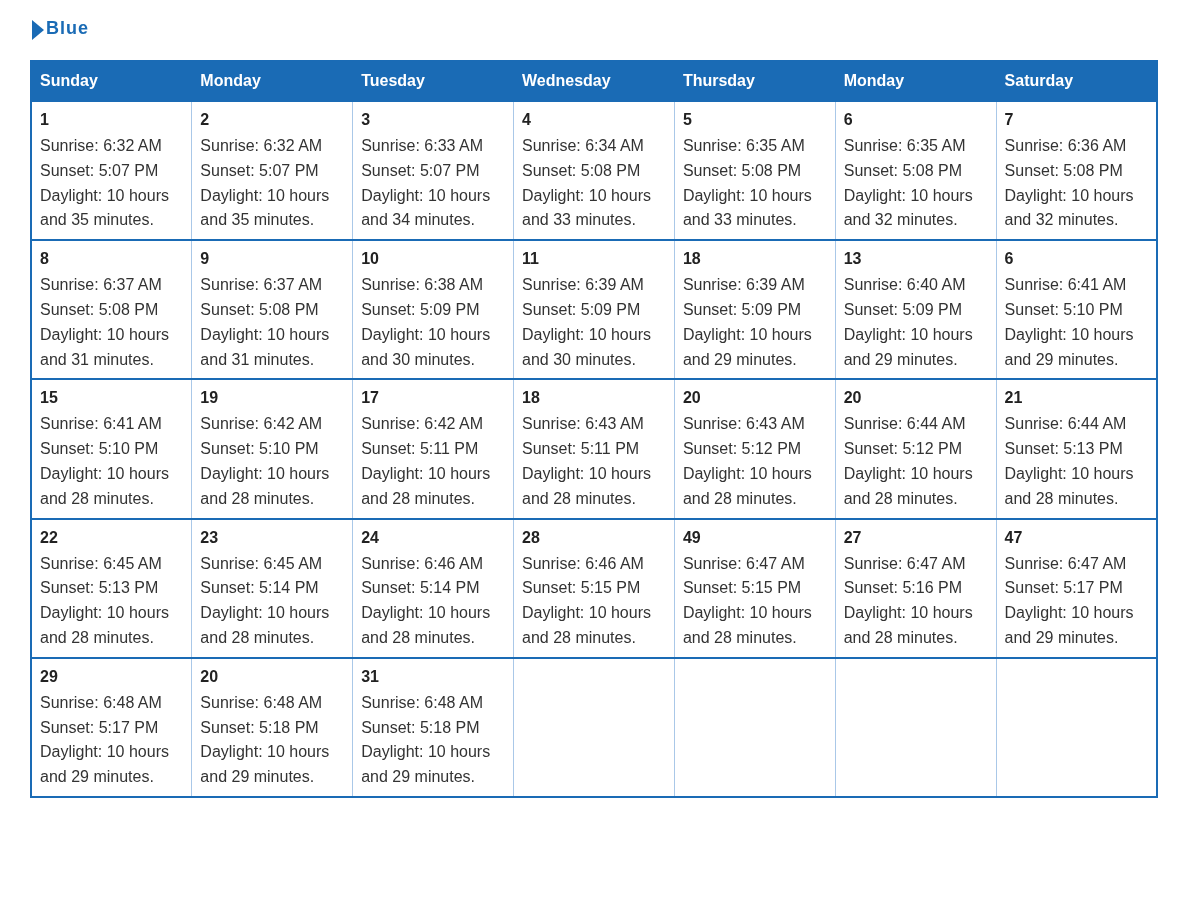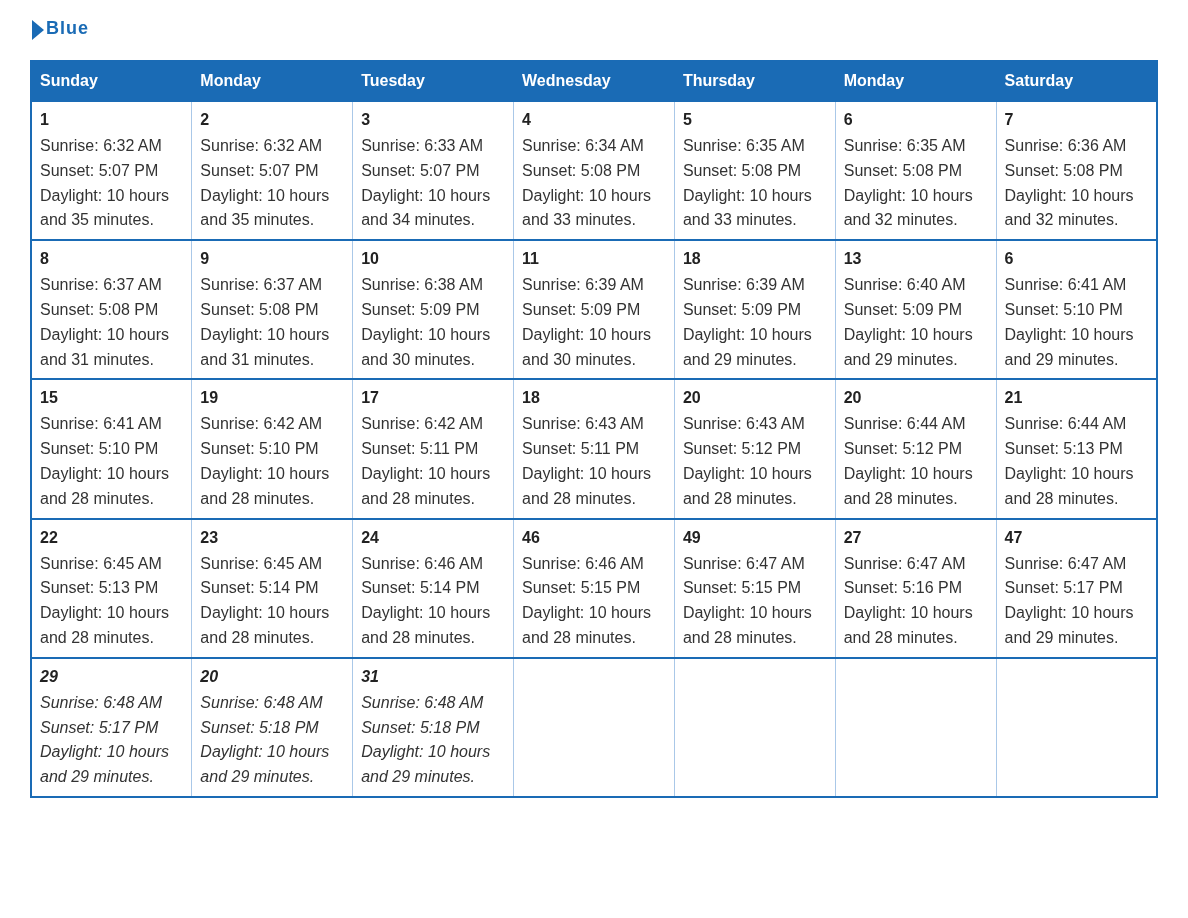--- a/index.html
+++ b/index.html
@@ -93,21 +93,20 @@
       font-size: 16px;
       color: #333;
       line-height: 1.55;
     }
     .calendar tr {
       border-bottom: 2px solid #1a6bb5;
       padding-left: 32px;
     }
     .calendar tbody tr:last-child {
       border-bottom: none;
-      font-style: italic;
     }
   </style>
 </head>
 <body>
 
 <div class="header">
   <div class="logo">
     <div class="logo-text">
       <span class="logo-general"></span>
       <span class="logo-arrow"></span>
@@ -231,21 +230,21 @@
       </td>
         <td>
         <span class="day-number">23</span>
         <span class="day-info">Sunrise: 6:45 AM<br>Sunset: 5:14 PM<br>Daylight: 10 hours<br>and 28 minutes.</span>
       </td>
         <td>
         <span class="day-number">24</span>
         <span class="day-info">Sunrise: 6:46 AM<br>Sunset: 5:14 PM<br>Daylight: 10 hours<br>and 28 minutes.</span>
       </td>
         <td>
-        <span class="day-number">46</span>
+        <span class="day-number">28</span>
         <span class="day-info">Sunrise: 6:46 AM<br>Sunset: 5:15 PM<br>Daylight: 10 hours<br>and 28 minutes.</span>
       </td>
         <td>
         <span class="day-number">49</span>
         <span class="day-info">Sunrise: 6:47 AM<br>Sunset: 5:15 PM<br>Daylight: 10 hours<br>and 28 minutes.</span>
       </td>
         <td>
         <span class="day-number">27</span>
         <span class="day-info">Sunrise: 6:47 AM<br>Sunset: 5:16 PM<br>Daylight: 10 hours<br>and 28 minutes.</span>
       </td>

